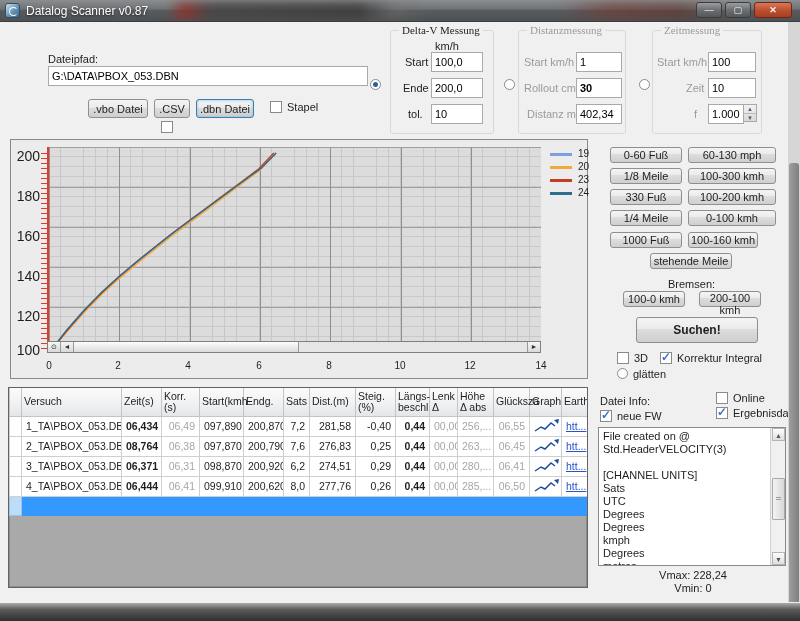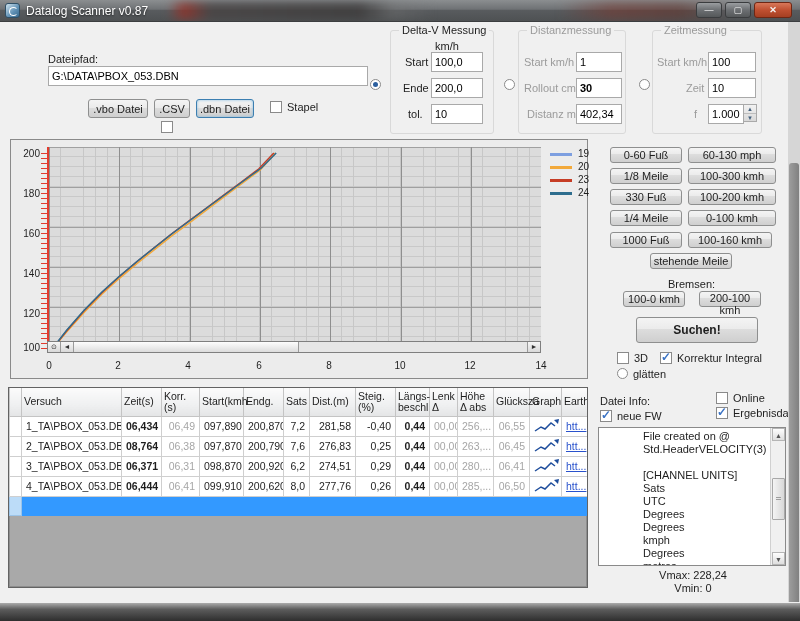--- a/index.html
+++ b/index.html
@@ -27,40 +27,40 @@
   .lbl { position:absolute; white-space:nowrap; }
   .txt { position:absolute; border:1px solid #a9a9a9; background:#fff; font-family:"Liberation Sans",sans-serif;
     font-size:11px; padding:1px 3px; height:20px; }
   .win-btn { position:absolute; border:1px solid #8e8f8f; border-radius:3px; font-family:"Liberation Sans",sans-serif;
     font-size:11px; background:linear-gradient(#f4f4f4,#ebebeb 45%,#dddddd 46%,#cfcfcf); height:19px; text-align:center; color:#1e1e1e; }
   .win-btn.default { border:1px solid #3c7fb1; box-shadow:inset 0 0 3px #86bcdf; }
   .cb { position:absolute; width:12px; height:12px; border:1px solid #8a8a8a; background:#fff; }
   .cb.checked:after { content:"✓"; position:absolute; left:0px; top:-3px; color:#3b73c4; font-size:12px; font-weight:bold; }
   .rb { position:absolute; width:11px; height:11px; border:1px solid #8a8a8a; border-radius:50%; background:#fff; }
   .rb.selected:after { content:""; position:absolute; left:2px; top:2px; width:5px; height:5px; border-radius:50%; background:#2c5f9e; }
-  .groupbox { position:absolute; border:1px solid #d9d9d9; border-radius:3px; }
+  .groupbox { position:absolute; border:1px solid #d9d9d9; border-radius:3px;font-family:Liberation Serif, serif; }
   .groupbox > .gb-title { position:absolute; left:8px; top:-7px; background:#F0F0F0; padding:0 3px; }
   .groupbox.disabled > .gb-title, .dim { color:#9b9b9b; }
   .spinner { position:absolute; width:13px; height:18px; border:1px solid #a9a9a9; border-left:none; background:linear-gradient(#f2f2f2,#d8d8d8); }
   .spinner span { display:block; height:8px; font-size:6px; line-height:8px; text-align:center; color:#44617e; }
   .spinner span + span { border-top:1px solid #bcbcbc; }
 
   
   .chart-panel { position:absolute; left:10px; top:139px; width:578px; height:240px;
     background:#ECECEC; border:1px solid #8a8a8a; }
   .plot { position:absolute; left:36px; top:7px; width:494px; height:206px; background:#DCDCDC;
     border-left:2px solid #e23b2e; border-bottom:1px solid #555;
     background-image:
       repeating-linear-gradient(to right, #8f8f8f 0 1px, transparent 1px 70.3px),
       repeating-linear-gradient(to bottom, #a0a0a0 0 1px, transparent 1px 40px),
       repeating-linear-gradient(to right, transparent 0 11px, #c7c7c7 11px 11.72px),
       repeating-linear-gradient(to bottom, transparent 0 9.3px, #c9c9c9 9.3px 10px); }
   .y-ticks { position:absolute; left:30px; top:13px; width:6px; height:200px;
     background:repeating-linear-gradient(to bottom, #e23b2e 0 1px, transparent 1px 5px); }
-  .ylab { position:absolute; width:24px; left:5px; text-align:right; font-size:10px; }
+  .ylab { position:absolute; width:24px; left:5px; text-align:right; font-size:14px; }
   .xlab { position:absolute; top:220px; transform:translateX(-50%); font-size:10px; }
   .legend { position:absolute; left:539px; top:8px; }
   .legend .li { position:relative; height:13px; }
   .legend .sw { position:absolute; left:0; top:5px; width:22px; height:2.5px; }
   .legend .ln { position:absolute; left:28px; top:0; font-size:10px; }
   #curves { position:absolute; left:0; top:0; }
   .chart-scroll { position:absolute; left:36px; top:201px; width:494px; height:12px; background:#e6e6e6;
     border:1px solid #7f7f7f; display:flex; align-items:stretch; }
   .csb { width:13px; background:linear-gradient(#f6f6f6,#d9d9d9); border-right:1px solid #9a9a9a;
     font-size:7px; line-height:10px; text-align:center; color:#333; }
@@ -83,21 +83,21 @@
   td.bold { font-weight:bold; }
   td.gray { color:#a6a6a6; text-align:right;margin-top:8px; }
   tr.selected td { background:#3399ff; border-color:#3399ff; }
   tr.selected td.rowhead { background:#bcdcf8; border-color:#9cc4e8; }
   td.graph-cell { padding:0 2px; background:#f2f2f2; }
   a.earth-link { color:#2952cc; text-decoration:underline; font-size:10.5px; }
 
   
   .infobox { position:absolute; left:598px; top:427px; width:188px; height:139px; background:#fff;
     border:1px solid #8a8a8a; font-size:11px; line-height:13px; padding:2px 0 0 4px; overflow:hidden; }
-  .infobox .line { height:13px; white-space:nowrap;margin-left:40px; }
+  .infobox .line { height:13px; white-space:nowrap; }
   .vscroll { position:absolute; right:0; top:0; width:15px; height:100%; background:#f0f0f0; border-left:1px solid #d0d0d0; }
   .vscroll .arr { position:absolute; left:1px; width:13px; height:13px; font-size:7px; line-height:13px; text-align:center;
     color:#555; background:linear-gradient(#fdfdfd,#dedede); border:1px solid #b5b5b5; }
   .vscroll .thumb { position:absolute; left:1px; top:50px; width:13px; height:42px;
     background:linear-gradient(90deg,#f4f4f4,#d8d8d8); border:1px solid #a8a8a8; border-radius:1px; }
   .vscroll .grip { margin:18px 3px 0; border-top:1px solid #9e9e9e; border-bottom:1px solid #9e9e9e; height:3px; }
 
   
   .right-band { position:absolute; left:788px; top:22px; width:12px; height:580px; background:#d6d6d6; }
   .right-band .bthumb { position:absolute; left:1px; top:141px; width:10px; height:439px; border-radius:3px 3px 0 0;
@@ -226,21 +226,21 @@
 <button class="win-btn mbtn" style="left:610px; top:147px; width:72px;">0-60 Fuß</button>
 <button class="win-btn mbtn" style="left:610px; top:168px; width:72px;">1/8 Meile</button>
 <button class="win-btn mbtn" style="left:610px; top:189px; width:72px;">330 Fuß</button>
 <button class="win-btn mbtn" style="left:610px; top:210px; width:72px;">1/4 Meile</button>
 <button class="win-btn mbtn" style="left:610px; top:232px; width:72px;">1000 Fuß</button>
 
 <button class="win-btn mbtn" style="left:688px; top:147px; width:88px;">60-130 mph</button>
 <button class="win-btn mbtn" style="left:688px; top:168px; width:88px;">100-300 kmh</button>
 <button class="win-btn mbtn" style="left:688px; top:189px; width:88px;">100-200 kmh</button>
 <button class="win-btn mbtn" style="left:688px; top:210px; width:88px;">0-100 kmh</button>
-<button class="win-btn mbtn" style="left:688px; top:232px; width:84px;">100-160 kmh</button>
+<button class="win-btn mbtn" style="left:688px; top:232px; width:70px;">100-160 kmh</button>
 
 <button class="win-btn mbtn" style="left:650px; top:253px; width:82px;">stehende Meile</button>
 <span class="lbl" style="left:668px; top:278px;">Bremsen:</span>
 <button class="win-btn mbtn" style="left:623px; top:291px; width:62px;">100-0 kmh</button>
 <button class="win-btn mbtn" style="left:699px; top:291px; width:62px;">200-100 kmh</button>
 <button class="win-btn suchen" style="left:636px; top:317px; width:122px; height:26px;">Suchen!</button>
 
 <span class="cb" style="left:617px; top:352px;"></span>
 <span class="lbl" style="left:634px; top:352px;">3D</span>
 <span class="cb checked" style="left:660px; top:352px;"></span>

